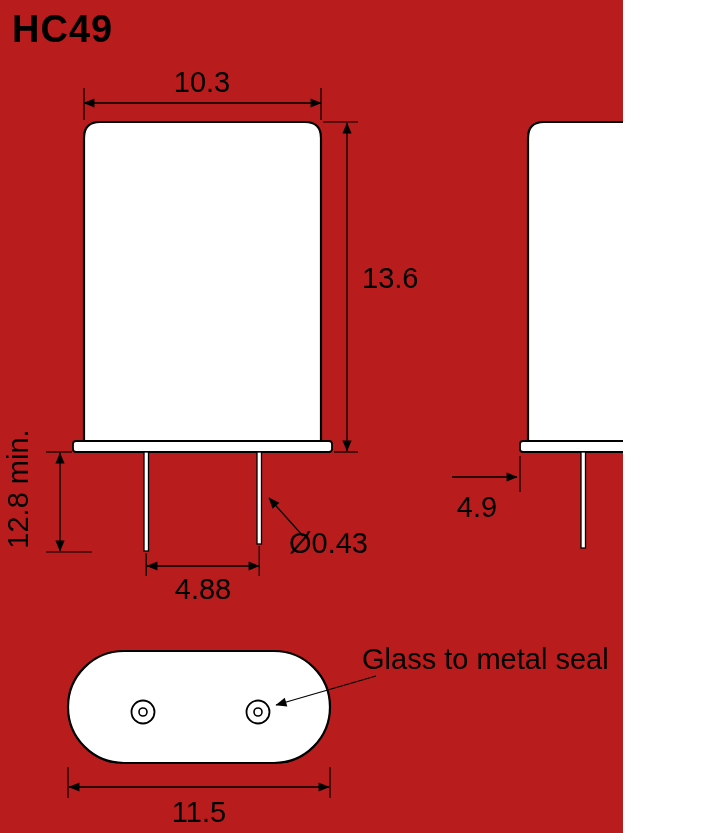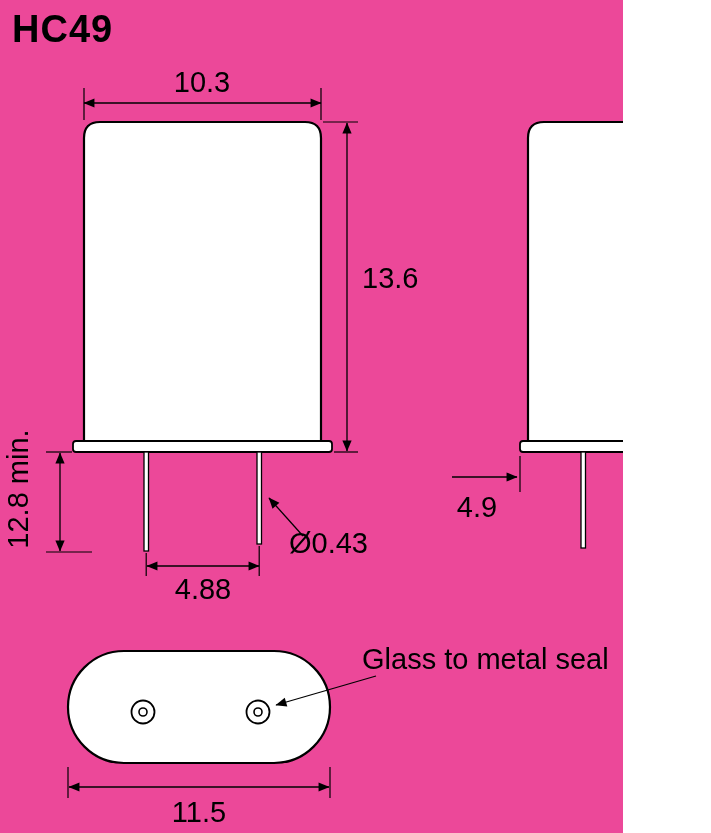--- a/index.html
+++ b/index.html
@@ -4,21 +4,21 @@
 <style>
   html, body {
     margin: 0;
     padding: 0;
     background: #ffffff;
   }
   .sheet {
     position: relative;
     width: 623px;
     height: 833px;
-    background: #ec4899;
+    background: #b91c1c;
     font-family: "Liberation Sans", sans-serif;
     overflow: hidden;
   }
   svg { display: block; }
   svg text {
     font-family: "Liberation Sans", sans-serif;
     fill: #000000;
   }
   .title-text {
     font-size: 38px;

